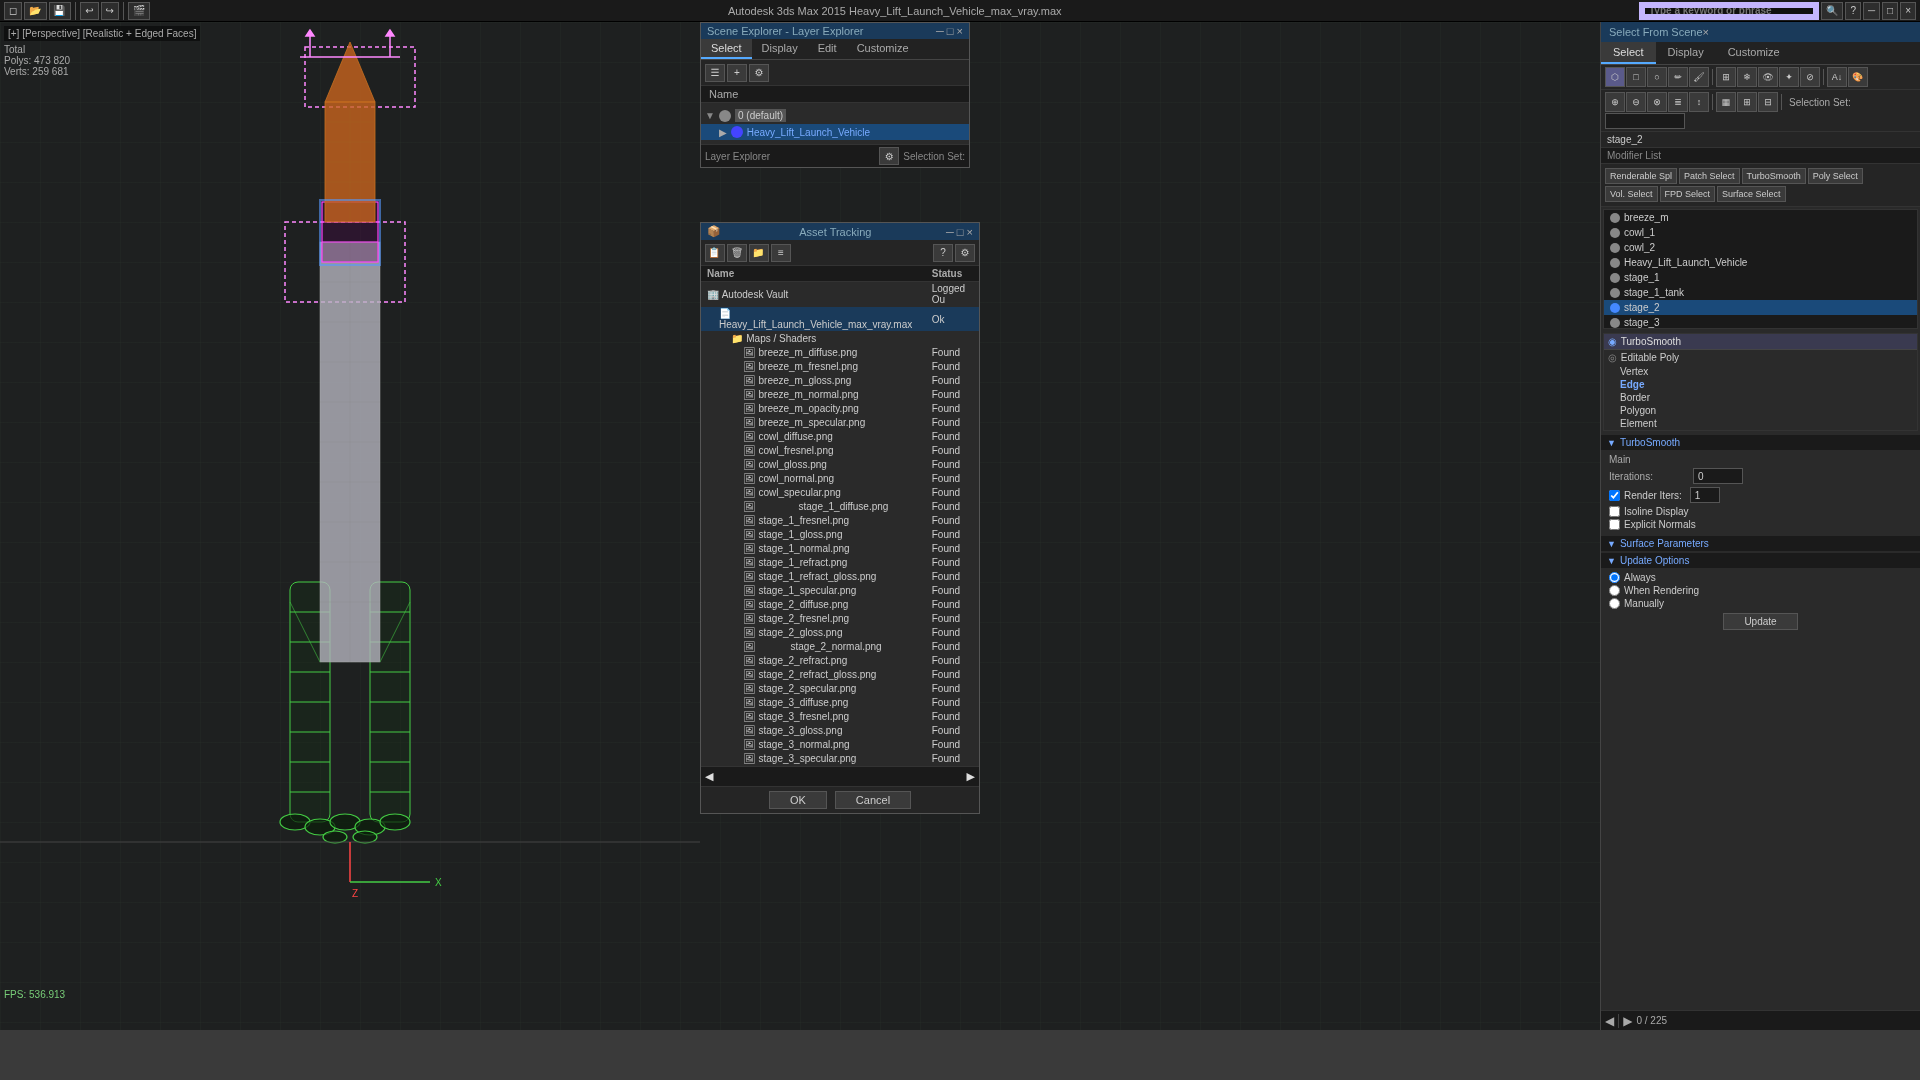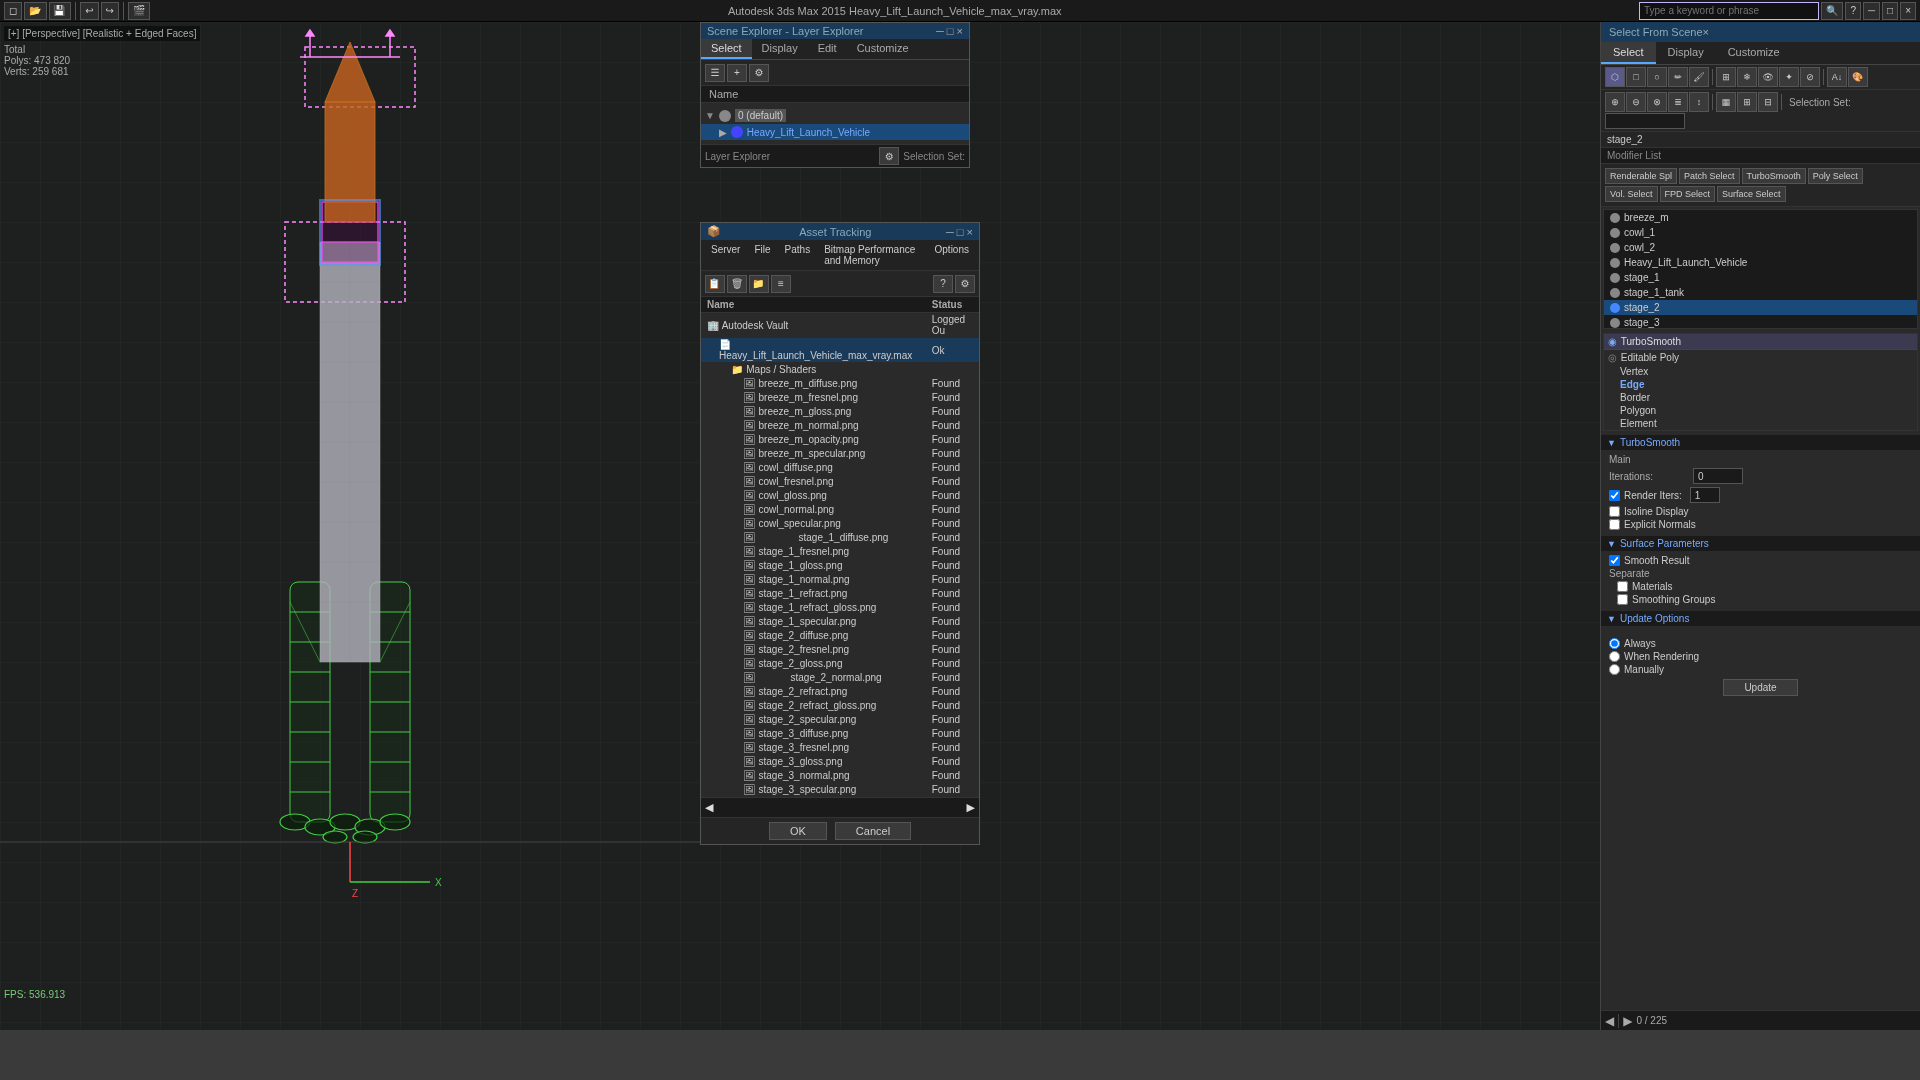--- a/index.html
+++ b/index.html
@@ -3,21 +3,21 @@
   <meta charset="utf-8">
   <style>
     * { box-sizing: border-box; margin: 0; padding: 0; }
     body { width: 1920px; height: 1080px; overflow: hidden; background: #3a3a3a; font-family: 'Arial', sans-serif; font-size: 11px; color: #ddd; }
 
     
     .top-bar { height: 22px; background: #1a1a1a; display: flex; align-items: center; padding: 0 4px; gap: 2px; border-bottom: 1px solid #000; }
     .top-bar-btn { background: #2d2d2d; border: 1px solid #555; color: #ccc; padding: 1px 4px; font-size: 10px; cursor: pointer; height: 18px; }
     .top-bar-sep { width: 1px; height: 18px; background: #555; margin: 0 2px; }
     .top-bar-title { flex: 1; text-align: center; color: #aaa; font-size: 11px; }
-    .top-bar-search { background: #111; border: 1px solid #c4b5fd; color: #ccc; padding: 1px 4px; font-size: 10px; width: 180px; height: 18px; }
+    .top-bar-search { background: #111; border: 6px solid #c4b5fd; color: #ccc; padding: 1px 4px; font-size: 10px; width: 180px; height: 18px; font-weight: bold; }
 
     
     .main-layout { display: flex; height: calc(1080px - 72px); }
 
     
     .viewport { flex: 1; background: #1e1e1e; position: relative; overflow: hidden; }
     .viewport-label { position: absolute; top: 4px; left: 4px; color: #aaa; font-size: 10px; background: rgba(0,0,0,0.5); padding: 2px 4px; }
     .viewport-stats { position: absolute; top: 22px; left: 4px; color: #aaa; font-size: 10px; }
 
     
@@ -271,27 +271,20 @@
         <span style="font-size:10px;color:#888;margin-left:4px;">Selection Set:</span>
       </div>
     </div>
 
     <div class="asset-tracking">
       <div class="panel-title">
         <span style="color:#7af;margin-right:4px;">📦</span>
         <span>Asset Tracking</span>
         <span class="panel-close">─ □ ×</span>
       </div>
-      <div class="asset-menu-bar">
-        <span class="asset-menu-item">Server</span>
-        <span class="asset-menu-item">File</span>
-        <span class="asset-menu-item">Paths</span>
-        <span class="asset-menu-item">Bitmap Performance and Memory</span>
-        <span class="asset-menu-item">Options</span>
-      </div>
       <div class="asset-toolbar">
         <button class="panel-tb-btn">📋</button>
         <button class="panel-tb-btn">🗑</button>
         <button class="panel-tb-btn">📁</button>
         <button class="panel-tb-btn">≡</button>
         <button class="panel-tb-btn" style="margin-left:auto;">?</button>
         <button class="panel-tb-btn">⚙</button>
       </div>
       <div class="asset-body">
         <table class="asset-table">
@@ -688,41 +681,26 @@
         <div class="checkbox-item">
           <input type="checkbox" style="">
           <span>Explicit Normals</span>
         </div>
       </div>
 
       <div class="section-header">
         <span class="section-expand">▼</span>
         <span>Surface Parameters</span>
       </div>
-      <div style="padding:4px 8px;">
-        <div class="checkbox-item" style="margin-bottom:2px;">
-          <input type="checkbox" checked="" style="">
-          <span>Smooth Result</span>
-        </div>
-        <div style="font-size:10px;color:#aaa;margin:2px 0;">Separate</div>
-        <div class="checkbox-item" style="margin-bottom:2px;padding-left:8px;">
-          <input type="checkbox" style="">
-          <span>Materials</span>
-        </div>
-        <div class="checkbox-item" style="padding-left:8px;">
-          <input type="checkbox" style="">
-          <span>Smoothing Groups</span>
-        </div>
-      </div>
 
       <div class="section-header">
         <span class="section-expand">▼</span>
         <span>Update Options</span>
       </div>
-      <div style="padding:12px 8px;">
+      <div style="padding:4px 8px;">
         <div class="checkbox-item" style="margin-bottom:2px;">
           <input type="radio" name="update-opt" checked="" style="">
           <span>Always</span>
         </div>
         <div class="checkbox-item" style="margin-bottom:2px;">
           <input type="radio" name="update-opt" style="">
           <span>When Rendering</span>
         </div>
         <div class="checkbox-item" style="margin-bottom:4px;">
           <input type="radio" name="update-opt" style="">

